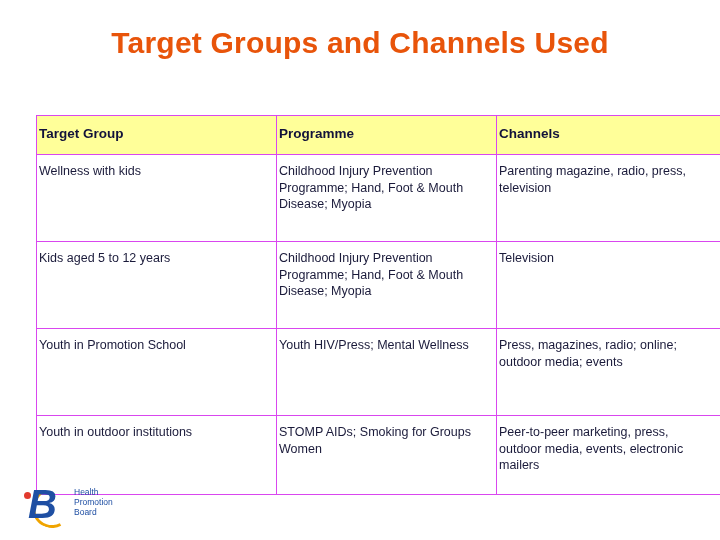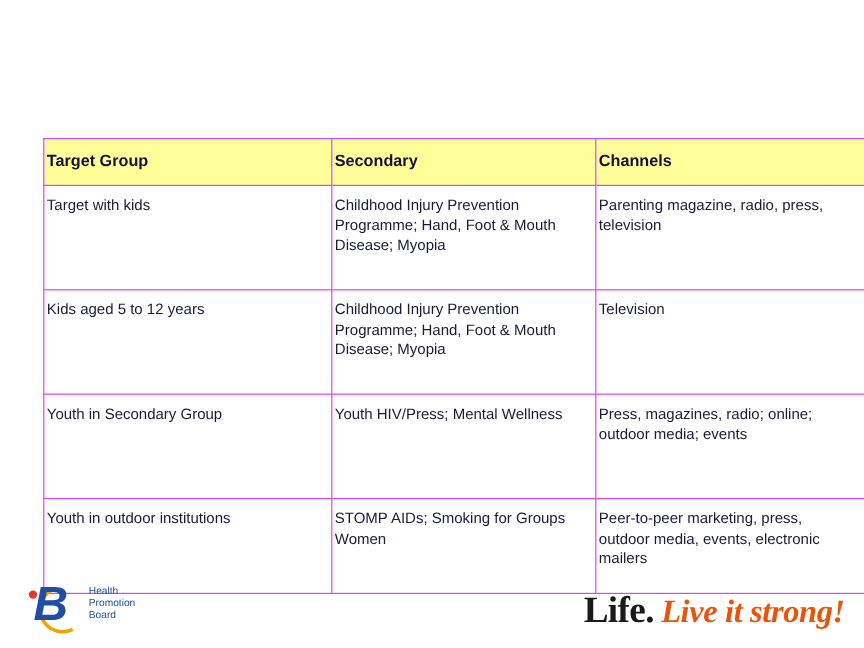--- a/index.html
+++ b/index.html
@@ -139,42 +139,43 @@
     color: #E8540A;
     margin-left: 6px;
     letter-spacing: -0.3px;
   }
 </style>
 </head>
 <body>
 
 <div class="slide">
 
+  <div class="slide-title">Target Groups and Channels Used</div>
 
   <table class="content-table">
     <thead>
       <tr>
         <th class="col-a">Target Group</th>
-        <th class="col-b">Secondary</th>
+        <th class="col-b">Programme</th>
         <th class="col-c">Channels</th>
       </tr>
     </thead>
     <tbody>
       <tr class="row-1">
-        <td>Target with kids</td>
+        <td>Wellness with kids</td>
         <td>Childhood Injury Prevention Programme; Hand, Foot &amp; Mouth Disease; Myopia</td>
         <td>Parenting magazine, radio, press, television</td>
       </tr>
       <tr class="row-2">
         <td>Kids aged 5 to 12 years</td>
         <td>Childhood Injury Prevention Programme; Hand, Foot &amp; Mouth Disease; Myopia</td>
         <td>Television</td>
       </tr>
       <tr class="row-3">
-        <td>Youth in Secondary Group</td>
+        <td>Youth in Promotion School</td>
         <td>Youth HIV/Press; Mental Wellness</td>
         <td>Press, magazines, radio; online; outdoor media; events</td>
       </tr>
       <tr class="row-4">
         <td>Youth in outdoor institutions</td>
         <td>STOMP AIDs; Smoking for Groups Women</td>
         <td>Peer-to-peer marketing, press, outdoor media, events, electronic mailers</td>
       </tr>
     </tbody>
   </table>
@@ -183,18 +184,14 @@
     <div class="hpb-dot"></div>
     <div class="hpb-swoosh"></div>
     <div class="hpb-mark">B</div>
     <div class="hpb-text">
       <div>Health</div>
       <div>Promotion</div>
       <div>Board</div>
     </div>
   </div>
 
-  <div class="logo-life">
-    <span class="life-word">Life.</span>
-    <span class="life-tag">Live it strong!</span>
-  </div>
 
 </div>
 
 </body></html>

